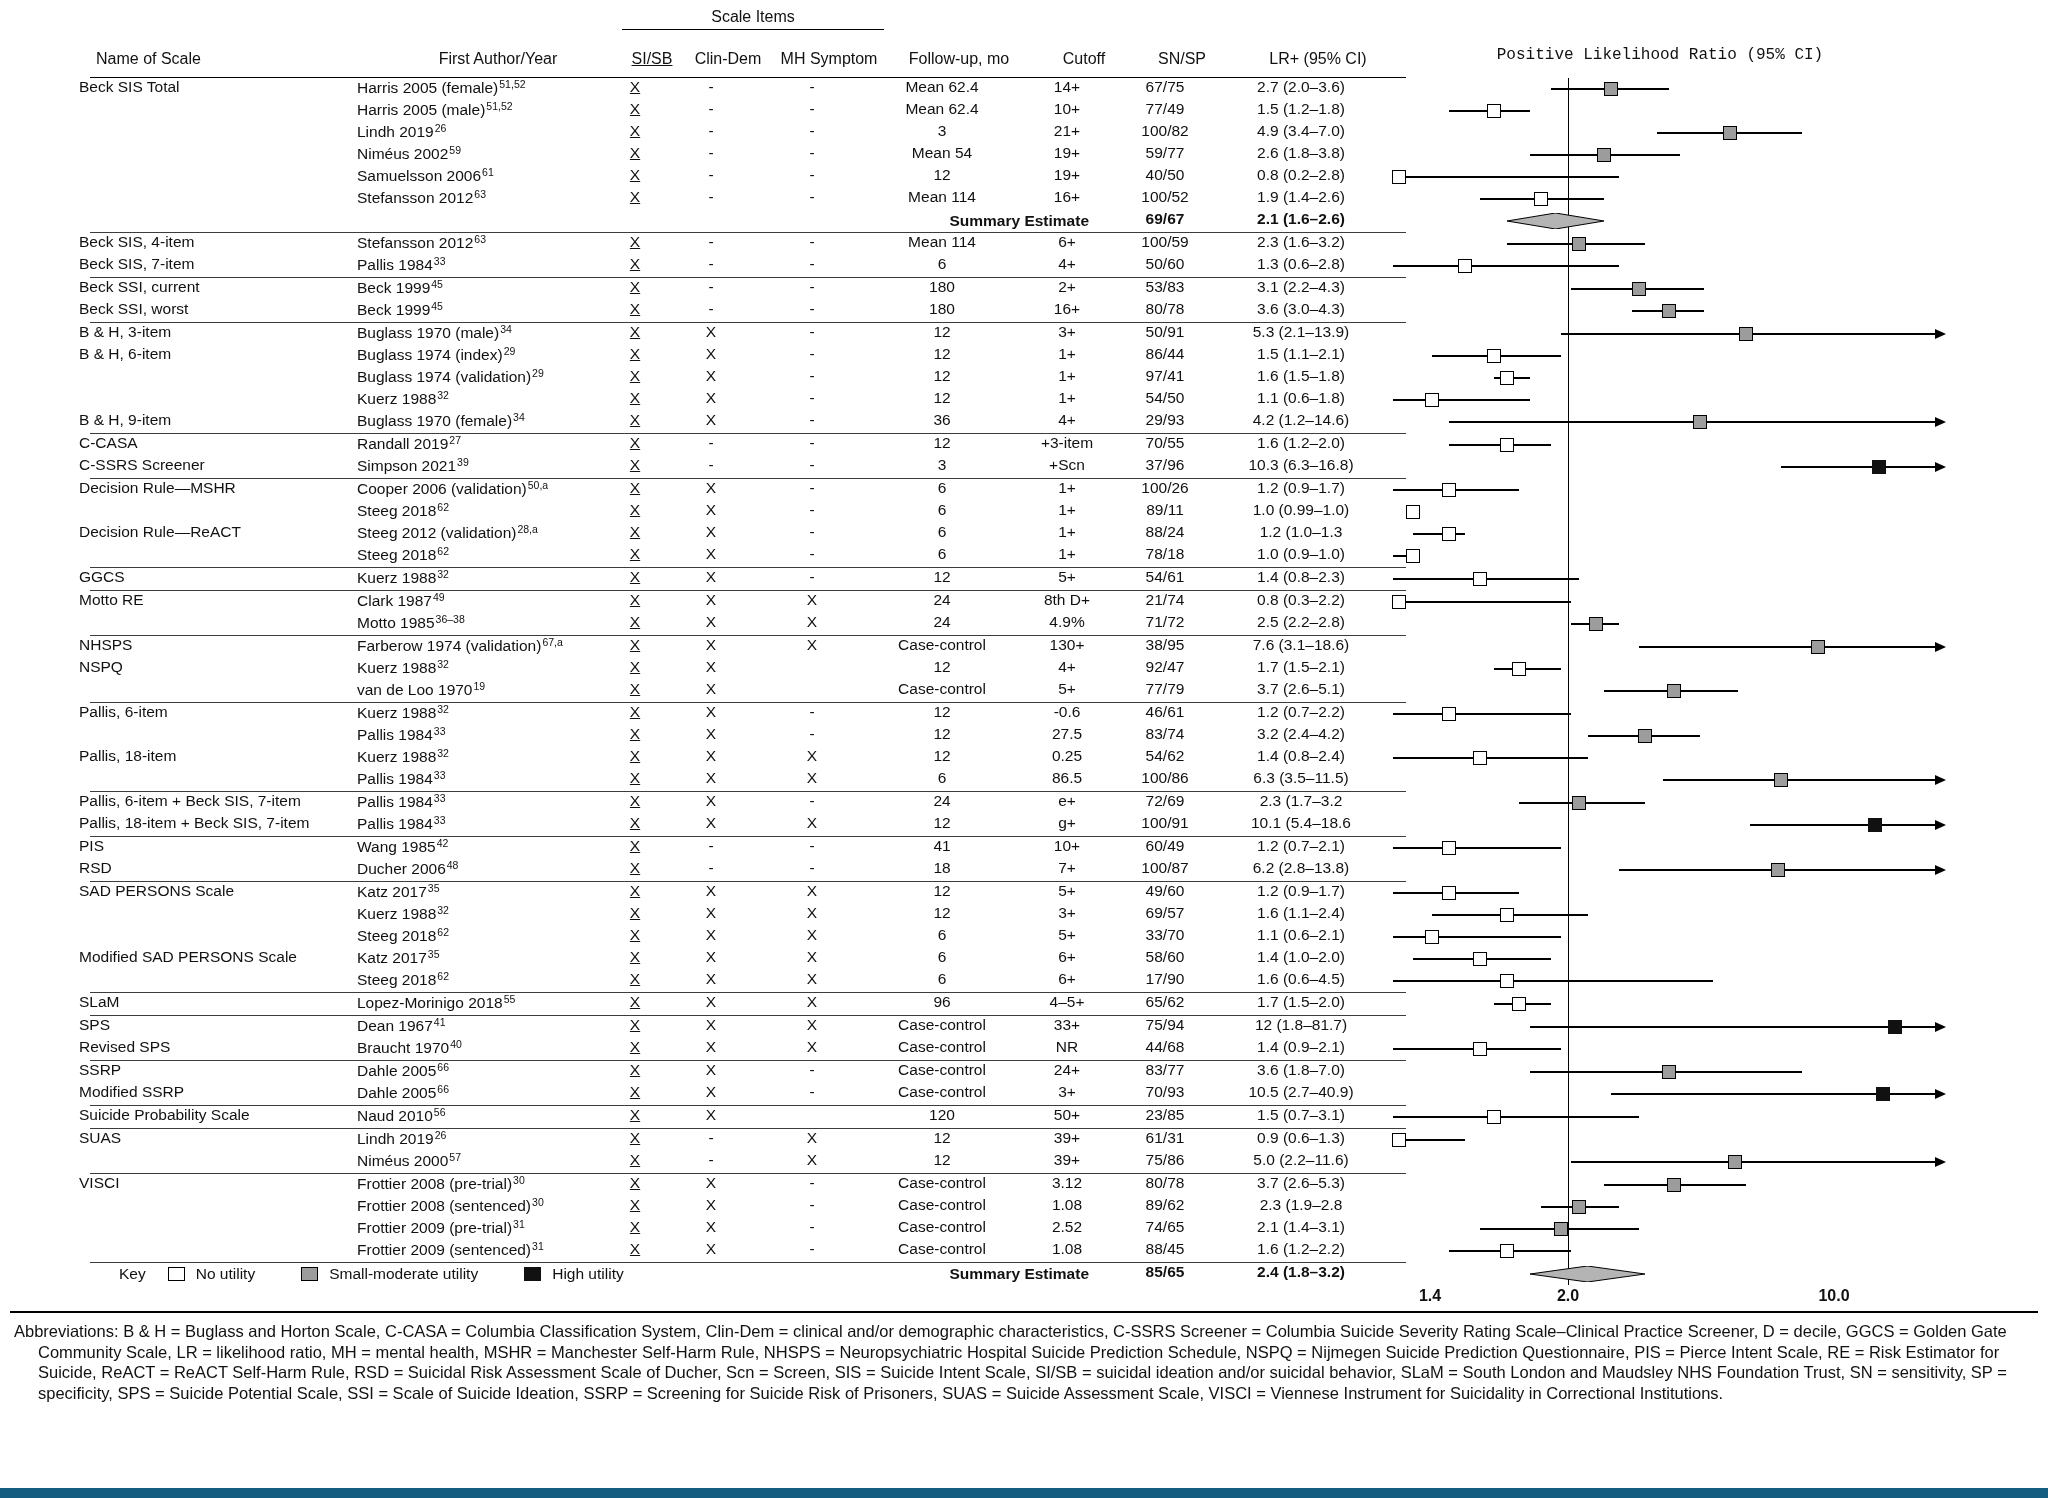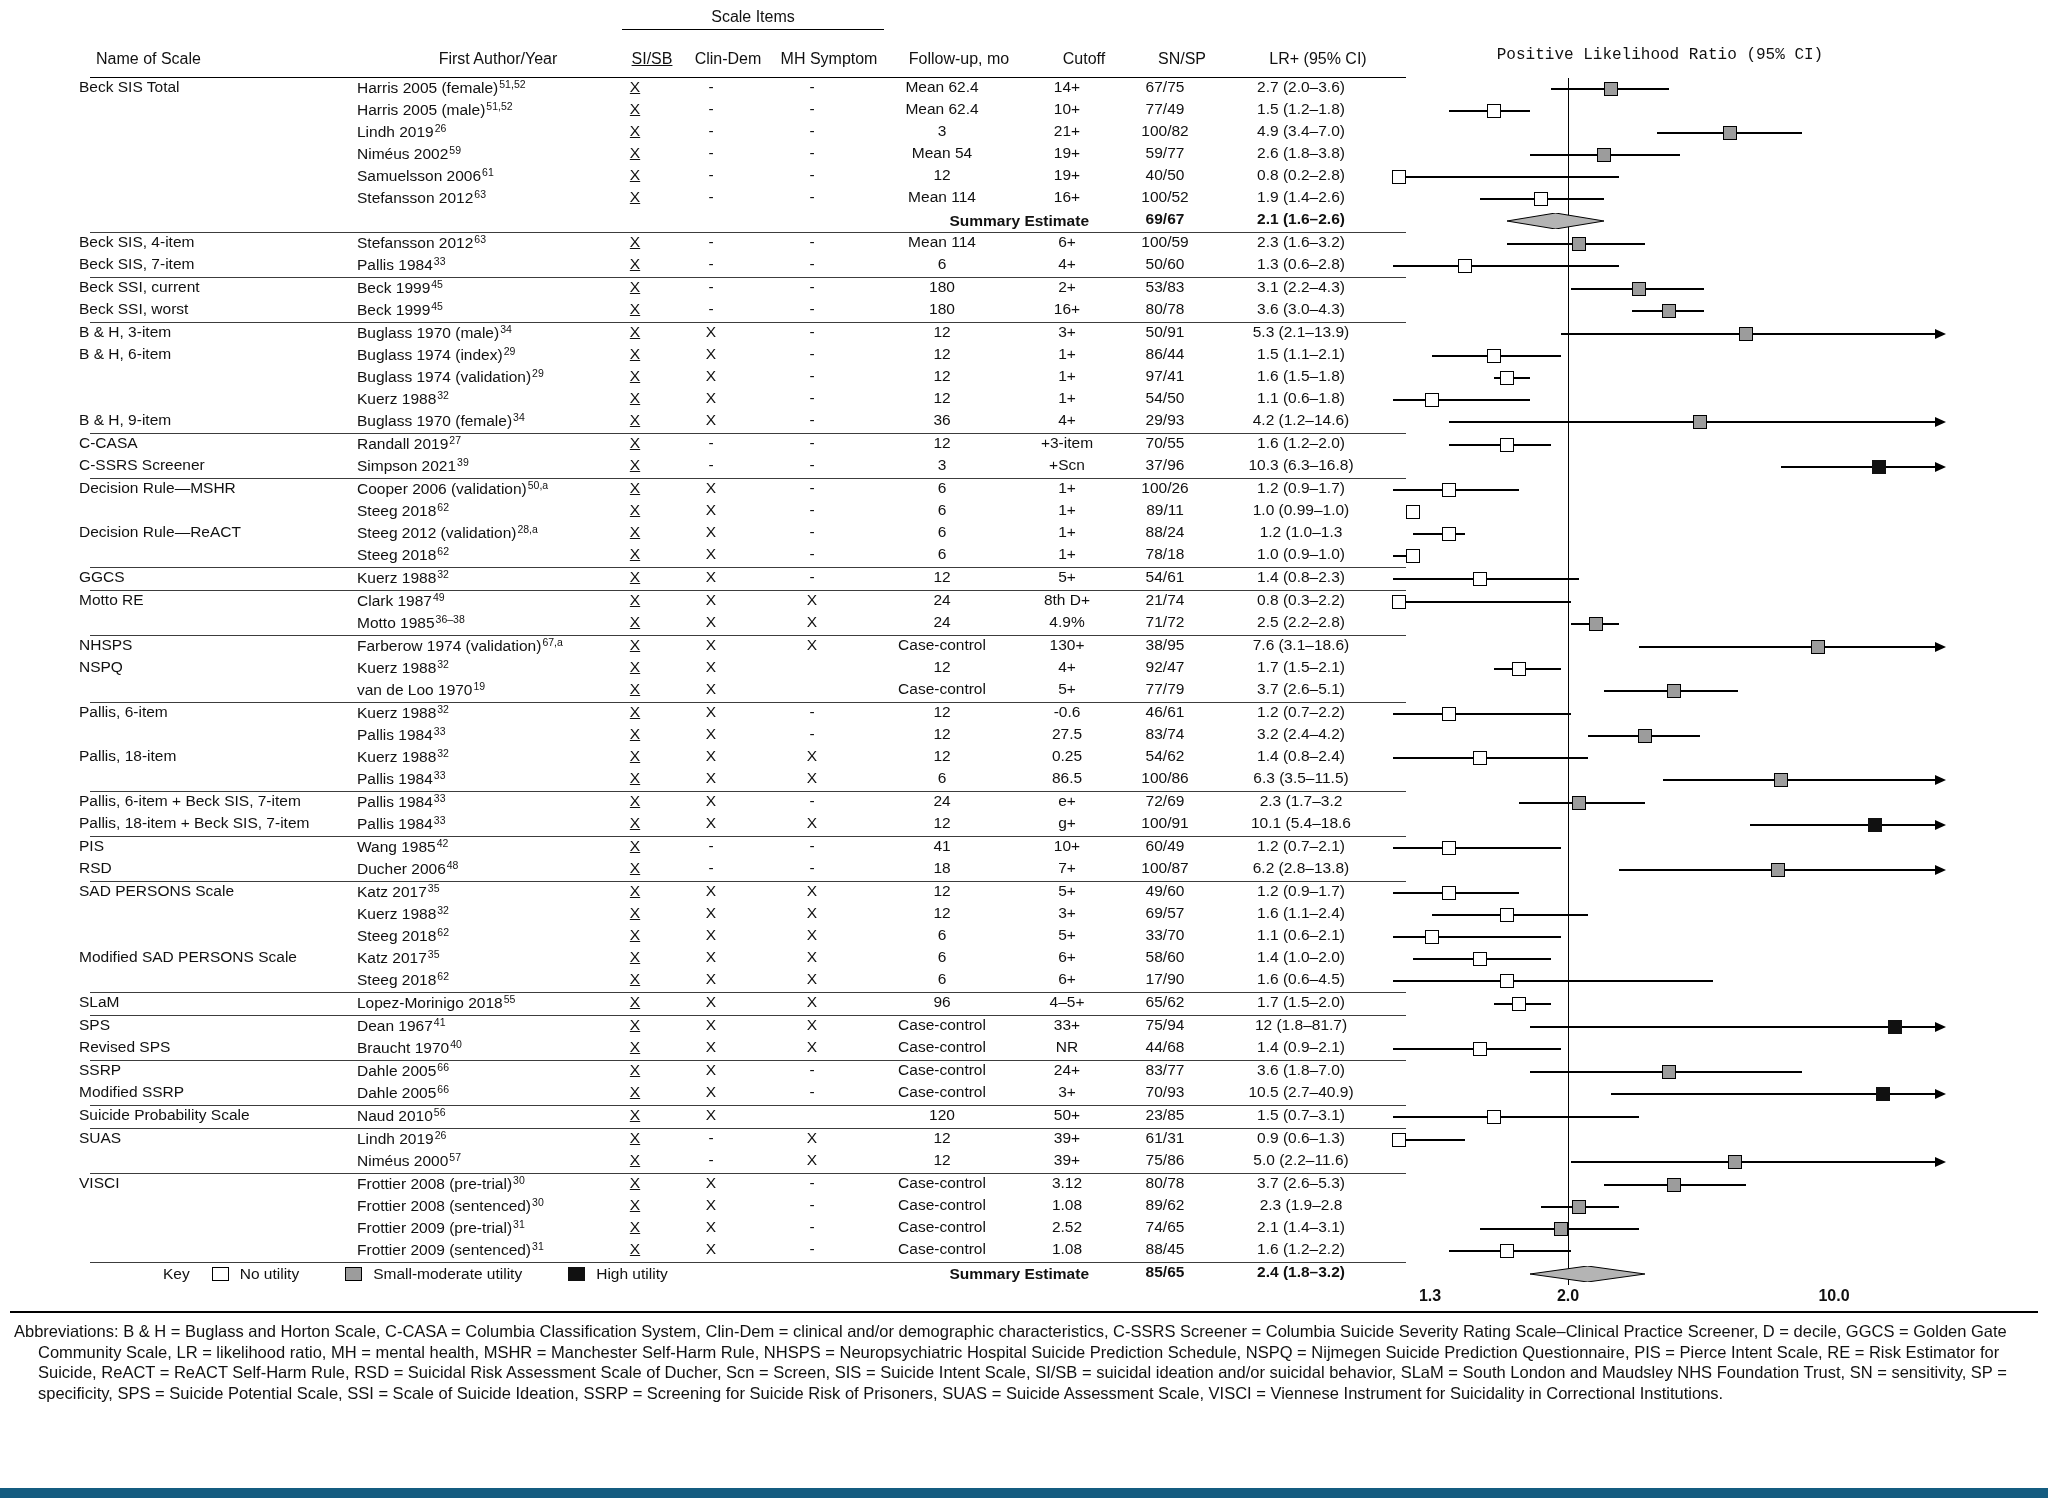--- a/index.html
+++ b/index.html
@@ -47,21 +47,21 @@
   .ci  { position:absolute; top:10.2px; height:1.6px; background:#000; }
   .ah  { position:absolute; top:6px; width:0; height:0;
          border-left:11px solid #000; border-top:5px solid transparent; border-bottom:5px solid transparent; }
   .mark { position:absolute; top:4px; width:14px; height:14px; border:1.5px solid #000; background:#fff; }
   .m-gray  { background:#9c9c9c; }
   .m-black { background:#111; border-color:#111; }
   .dia { position:absolute; top:3px; height:16px; }
   
   .keywrap { position:absolute; left:40px; top:0; height:22px; display:flex; align-items:center;
              font-weight:normal; text-align:left; font-size:15.5px; }
-  .keylabel { margin-right:22px;margin-left:44px; }
+  .keylabel { margin-right:22px; }
   .keyitem { display:flex; align-items:center; margin-right:46px; }
   .sw { width:17px; height:14px; border:1.5px solid #000; background:#fff; margin-right:11px; }
   .sw-gray  { background:#9c9c9c; }
   .sw-black { background:#111; border-color:#111; }
   
   .axis { position:relative; height:26px; }
   .axis .t { position:absolute; top:2px; transform:translateX(-50%); font-weight:bold; font-size:16px; }
   
   .botrule { margin:0 10px; border-top:2.5px solid #000; }
   .foot { padding:7px 14px 0 14px; font-size:16.5px; line-height:20.5px; }
@@ -975,21 +975,21 @@
           <div class="cplot">
             <div class="dia" style="left: 141.425px;"><svg width="115" height="16">
                 <polygon points="0,8 57.471818839817985,0 114.94363767963597,8 57.471818839817985,16" fill="#b4b4b4" stroke="#000" stroke-width="1"></polygon>
               </svg></div>
           </div>
         </div>
       </div>
     </div>
 
   <div class="axis">
-    <span class="t" style="left:1430px">1.3</span>
+    <span class="t" style="left:1430px">1.4</span>
     <span class="t" style="left:1568px">2.0</span>
     <span class="t" style="left:1834px">10.0</span>
   </div>
 
   <div class="botrule"></div>
 
   <div class="foot">
     <div class="abbr">Abbreviations: B &amp; H = Buglass and Horton Scale, C-CASA = Columbia Classification System, Clin-Dem = clinical and/or demographic characteristics, C-SSRS Screener = Columbia Suicide Severity Rating Scale–Clinical Practice Screener, D = decile, GGCS = Golden Gate Community Scale, LR = likelihood ratio, MH = mental health, MSHR = Manchester Self-Harm Rule, NHSPS = Neuropsychiatric Hospital Suicide Prediction Schedule, NSPQ = Nijmegen Suicide Prediction Questionnaire, PIS = Pierce Intent Scale, RE = Risk Estimator for Suicide, ReACT = ReACT Self-Harm Rule, RSD = Suicidal Risk Assessment Scale of Ducher, Scn = Screen, SIS = Suicide Intent Scale, SI/SB = suicidal ideation and/or suicidal behavior, SLaM = South London and Maudsley NHS Foundation Trust, SN = sensitivity, SP = specificity, SPS = Suicide Potential Scale, SSI = Scale of Suicide Ideation, SSRP = Screening for Suicide Risk of Prisoners, SUAS = Suicide Assessment Scale, VISCI = Viennese Instrument for Suicidality in Correctional Institutions.</div>
   </div>
 

